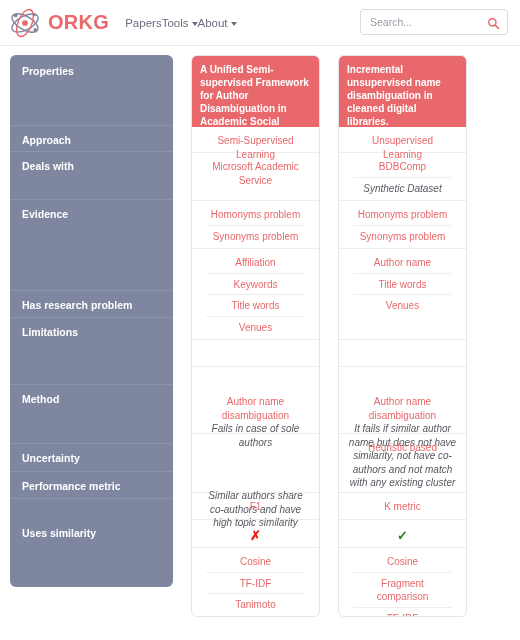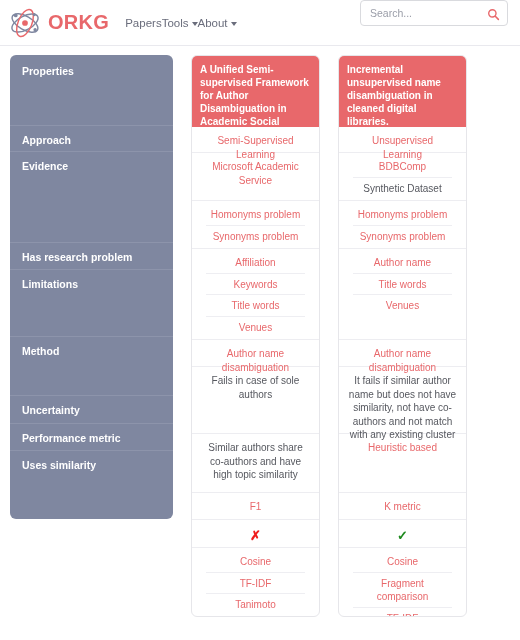--- a/index.html
+++ b/index.html
@@ -53,21 +53,21 @@
     display: inline-block;
     width: 0; height: 0;
     border-left: 3.5px solid transparent;
     border-right: 3.5px solid transparent;
     border-top: 4px solid #6a6d7c;
     margin-top: 2px;
   }
   .search-box {
     position: absolute;
     right: 12px;
-    top: 0;
+    top: 9px;
     width: 148px;
     height: 26px;
     border: 1px solid #d9dade;
     border-radius: 4px;
     background: #fff;
     display: flex;
     align-items: center;
     padding: 0 7px;
   }
   .search-input {
@@ -157,23 +157,23 @@
     text-align: center;
   }
   .val-cell:last-child { border-bottom: none; }
   .val-item {
     font-size: 10px;
     line-height: 1.35;
     padding: 1px 2px 3px 2px;
     width: 86%;
     color: #e8686b;
   }
-  .val-item.literal { color: #56585f; }
+  .val-item.literal { color: #56585f; font-style: italic; }
   .val-item + .val-item { border-top: 1px solid #eeeef2; padding-top: 4px; }
-  .val-item.wide { width: 100%; }
+  .val-item.wide { width: 100%; margin-top: 48px; }
   .check-icon { color: #1f8a1f; font-size: 13px; font-weight: bold; }
   .cross-icon { color: #ef1d1d; font-size: 13px; font-weight: bold; }
 </style>
 </head>
 <body>
 
 <div class="navbar">
   <a class="brand" href="#">
     <span class="logo-icon">
       <svg viewBox="0 0 40 38" width="34" height="32" xmlns="http://www.w3.org/2000/svg">
@@ -214,27 +214,28 @@
   </div>
 </div>
 
 <div class="page">
   <div class="compare-table">
 
     <div class="prop-col">
       <div class="prop-head">Properties</div>
       <div id="prop-cells">
           <div class="prop-cell" style="height: 26px;">Approach</div>
+          <div class="prop-cell" style="height: 48px;">Deals with</div>
           <div class="prop-cell" style="height: 91px; text-align: right;">Evidence</div>
           <div class="prop-cell" style="height: 27px;">Has research problem</div>
           <div class="prop-cell" style="height: 67px;">Limitations</div>
           <div class="prop-cell" style="height: 59px;">Method</div>
           <div class="prop-cell" style="height: 28px;">Uncertainty</div>
           <div class="prop-cell" style="height: 27px;">Performance metric</div>
-          <div class="prop-cell" style="height: 68px;">Uses similarity</div>
+          <div class="prop-cell" style="height: 68px; margin-top: 20px;">Uses similarity</div>
         </div>
     </div>
 
     <div id="contrib-cols" style="display:flex; gap:18px;">
         <div class="contrib-col">
           <div class="contrib-head">
             <span class="contrib-title">A Unified Semi-supervised Framework for Author Disambiguation in Academic Social Network</span>
           </div>
           <div class="val-cell" style="height: 26px;">
             <div class="val-item">Semi-Supervised Learning</div>

